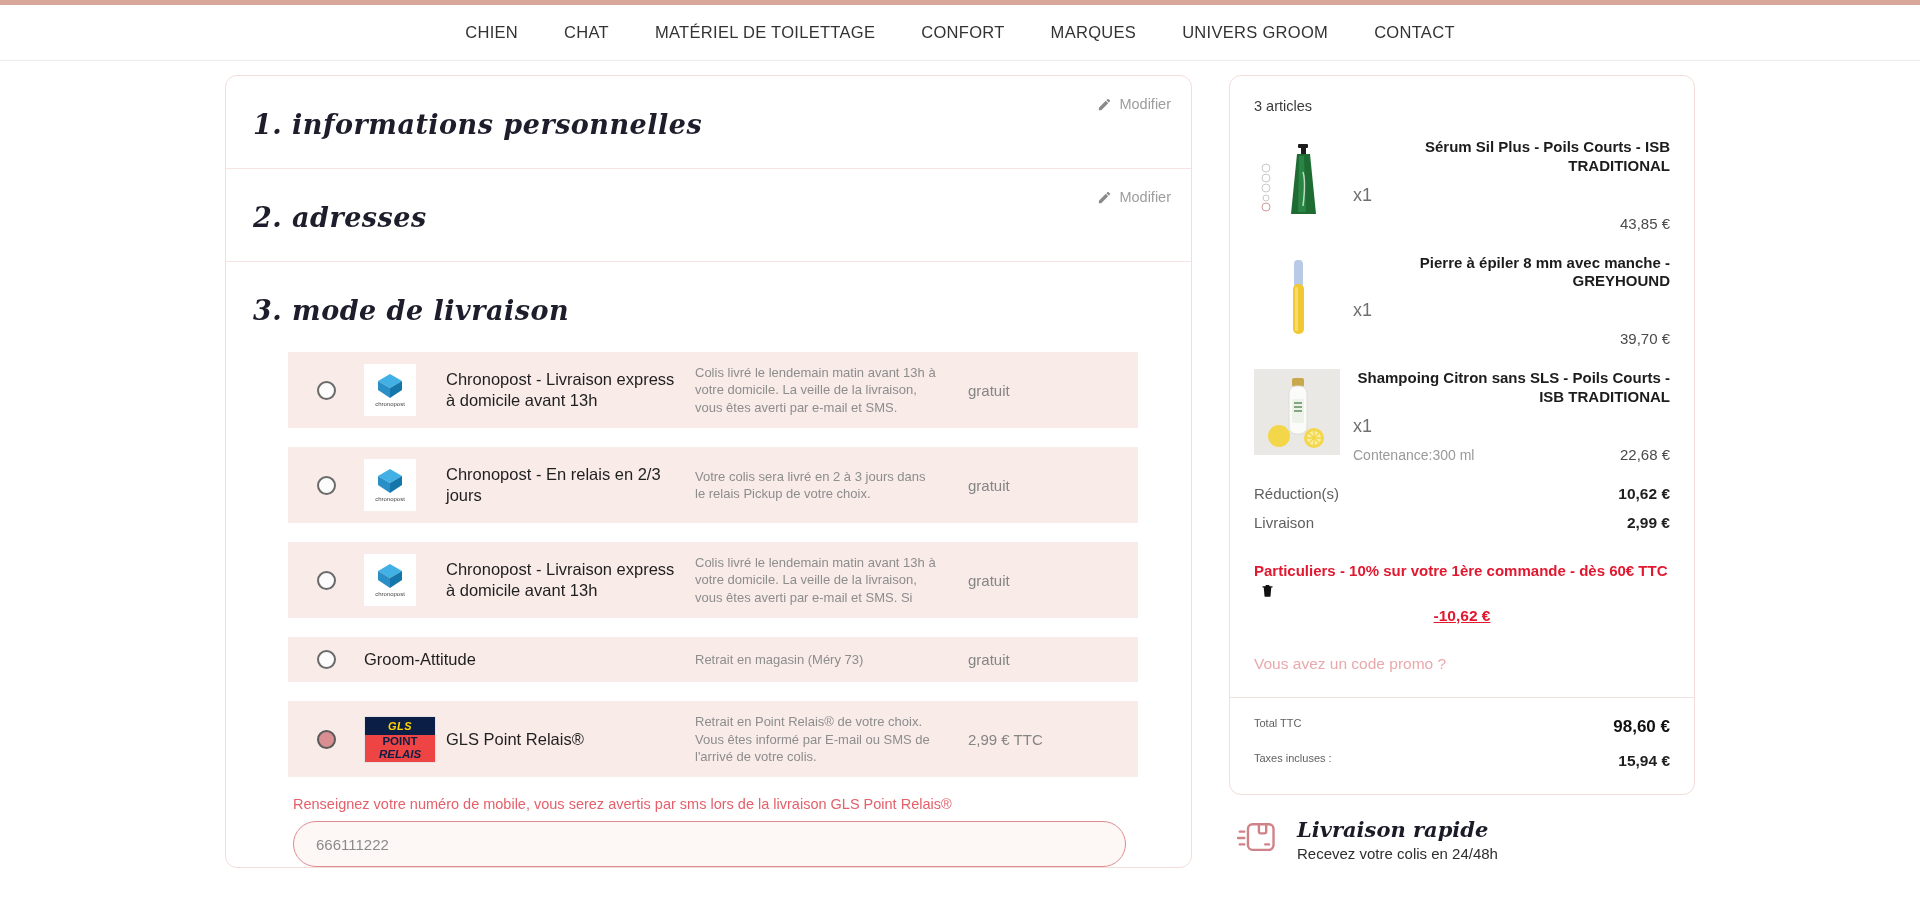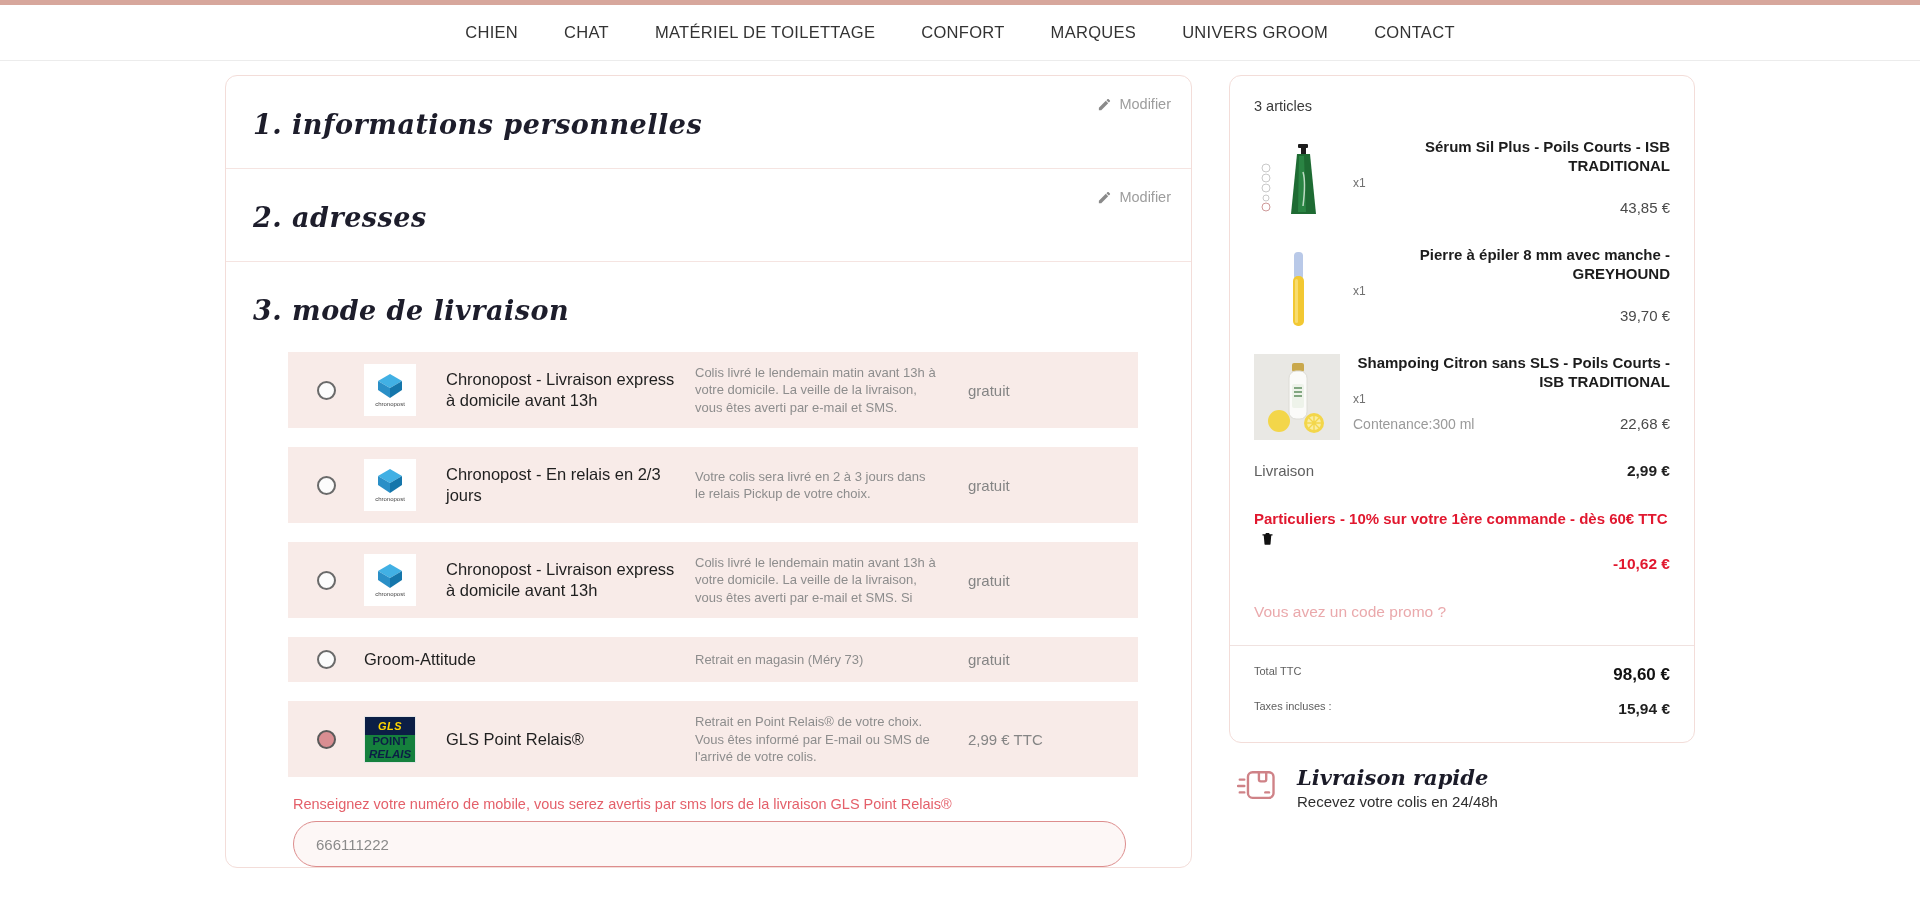--- a/index.html
+++ b/index.html
@@ -33,55 +33,55 @@
   .radio.checked { background:#d98e92; border-color:#5a5a5a; }
   .opt-logo-slot { width:82px; flex:none; }
   .opt-title { width:249px; flex:none; font-size:16.5px; color:#1f1f1f; line-height:1.3; padding-right:18px; }
   .delivery-row.no-logo .opt-title { width:331px; }
   .opt-desc { width:263px; flex:none; font-size:13px; color:#8d8d8d; line-height:1.33; padding-right:20px; }
   .opt-price { flex:1; font-size:15px; color:#858585; padding-left:10px; }
 
   .chrono-logo { width:52px; height:52px; background:#fff; display:flex; flex-direction:column;
                  align-items:center; justify-content:center; }
   .chrono-word { font-size:6px; color:#444; margin-top:2px; }
-  .gls-logo { width:52px; background:#15803d; border:1px solid #e4e4e4; text-align:center; }
+  .gls-logo { width:72px; background:#ef4444; border:1px solid #e4e4e4; text-align:center; }
   .gls-top { background:#0b1e45; color:#ffd500; font-weight:bold; font-style:italic;
              font-size:11px; padding:3px 0; letter-spacing:.5px; }
   .gls-line { color:#0b1e45; font-weight:bold; font-size:11.5px; line-height:1.15; }
   .gls-line.it { font-style:italic; }
 
   .phone-notice { margin:7px 53px 0 67px; color:#e4606a; font-size:14.5px; }
   .phone-input { display:block; margin:9px 67px 0 67px; width:833px; height:46px;
                  border:1px solid #dd8d8d; border-radius:23px; background:#fdf7f6;
                  padding:0 22px; font-size:15px; color:#8a8a8a; outline:none;
                  font-family:"Liberation Sans", sans-serif; }
 
   
   .right-col { width:466px; }
   .summary-card { border:1px solid #f3ddd9; border-radius:12px; background:#fff; padding:22px 24px 24px; }
   .articles-count { font-size:14.5px; color:#3a3a3a; }
   .cart-items { margin-top:24px; }
   .cart-item { display:flex; gap:13px; margin-bottom:22px; }
   .thumb { width:86px; height:86px; flex:none; }
   .item-info { flex:1; display:flex; flex-direction:column; }
   .item-name { font-size:15px; font-weight:bold; color:#1c1c1c; line-height:1.25;text-align:right; }
-  .item-qty { font-size:12px; color:#707070; }
+  .item-qty { margin-top:9px; font-size:18px; color:#707070; }
   .item-bottom { display:flex; justify-content:space-between; align-items:flex-end; margin-top:9px; }
   .item-attr { font-size:14px; color:#9a9a9a; }
   .item-price { font-size:15px; color:#4a4a4a; margin-left:auto; }
 
   .totals { margin-top:8px; }
   .total-row { display:flex; justify-content:space-between; margin:11px 0; }
   .total-label { font-size:15px; color:#5f5f5f; }
   .total-value { font-size:15.5px; font-weight:bold; color:#1f1f1f; }
 
   .promo-block { margin-top:28px; }
   .promo-label { color:#e1182f; font-weight:bold; font-size:15px; line-height:1.4; }
   .promo-label svg { width:15px; height:17px; fill:#111; vertical-align:-2px; margin-left:6px; cursor:pointer; }
-  .promo-amount { text-align:right; color:#e1182f; font-weight:bold; font-size:15.5px; margin-top:5px; }
+  .promo-amount { text-align:center; color:#e1182f; font-weight:bold; font-size:15.5px; margin-top:5px;text-decoration:underline; }
   .promo-link { margin-top:30px; color:#eaa9ac; font-size:15.5px; cursor:pointer; }
   .summary-divider { border-top:1px solid #f0e2e0; margin:24px -24px 0; }
   .grand-row { display:flex; justify-content:space-between; margin-top:19px; }
   .grand-label { font-size:11px; color:#5f5f5f; }
   .grand-value { font-size:17px; font-weight:bold; color:#111; }
   .tax-row { display:flex; justify-content:space-between; margin-top:15px; }
   .tax-value { font-size:15.5px; font-weight:bold; color:#1f1f1f; }
 
   
   .reassurance { margin-top:22px; padding-left:8px; }
@@ -287,20 +287,24 @@
             <div class="item-bottom">
               <span class="item-attr">Contenance:300 ml</span>
               <span class="item-price">22,68 €</span>
             </div>
           </div>
         </div>
       </div>
 
       <div class="totals">
         <div class="total-row">
+          <span class="total-label">Réduction(s)</span>
+          <span class="total-value">10,62 €</span>
+        </div>
+        <div class="total-row">
           <span class="total-label">Livraison</span>
           <span class="total-value">2,99 €</span>
         </div>
       </div>
 
       <div class="promo-block">
         <div class="promo-label">
           <span>Particuliers - 10% sur votre 1ère commande - dès 60€ TTC</span><svg viewBox="0 0 24 24">
               <path d="M6 7h12l-1.2 14.2c-.05.45-.42.8-.9.8H8.1c-.48 0-.85-.35-.9-.8L6 7zm3.5-4h5l1 2H20v2H4V5h4.5l1-2z"></path>
             </svg>

